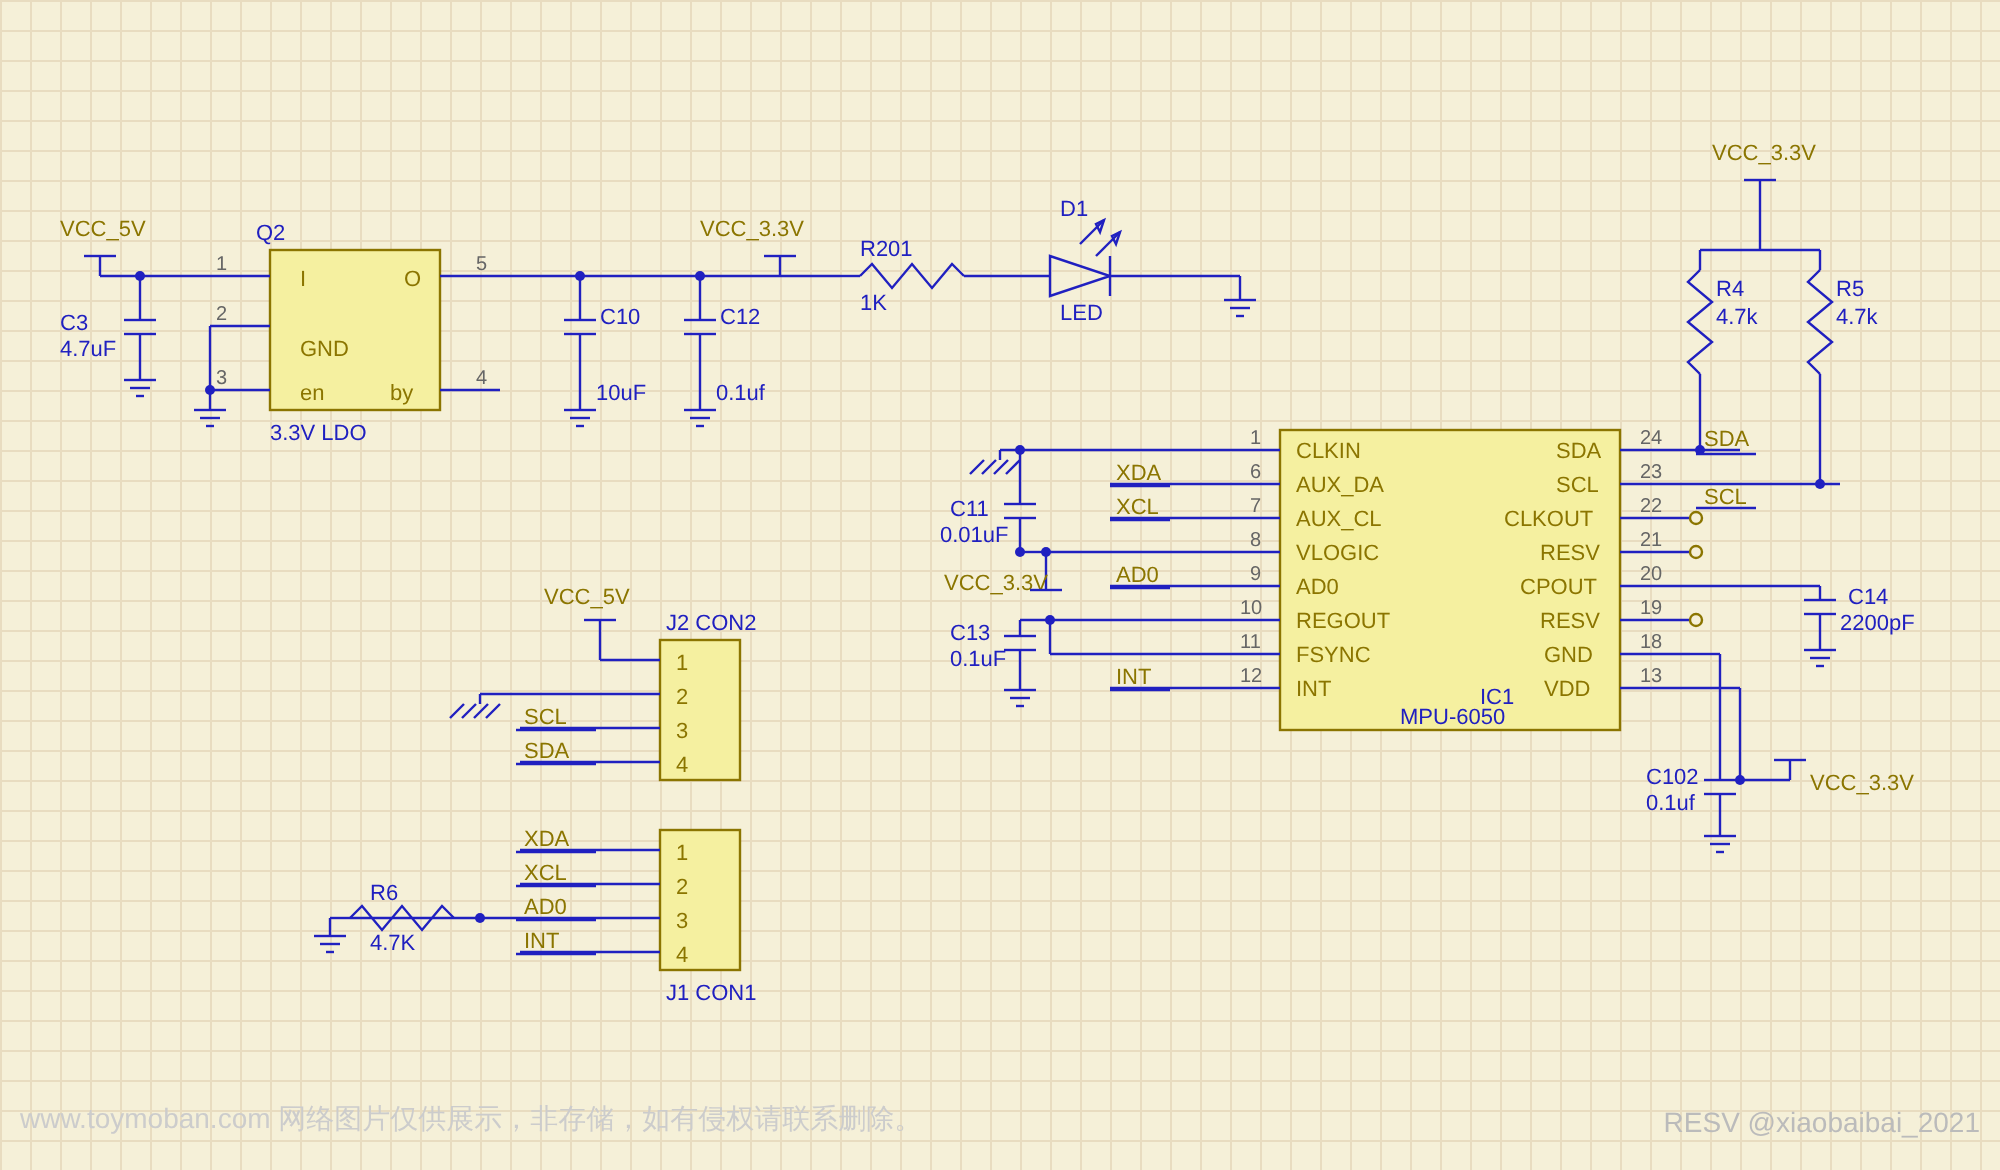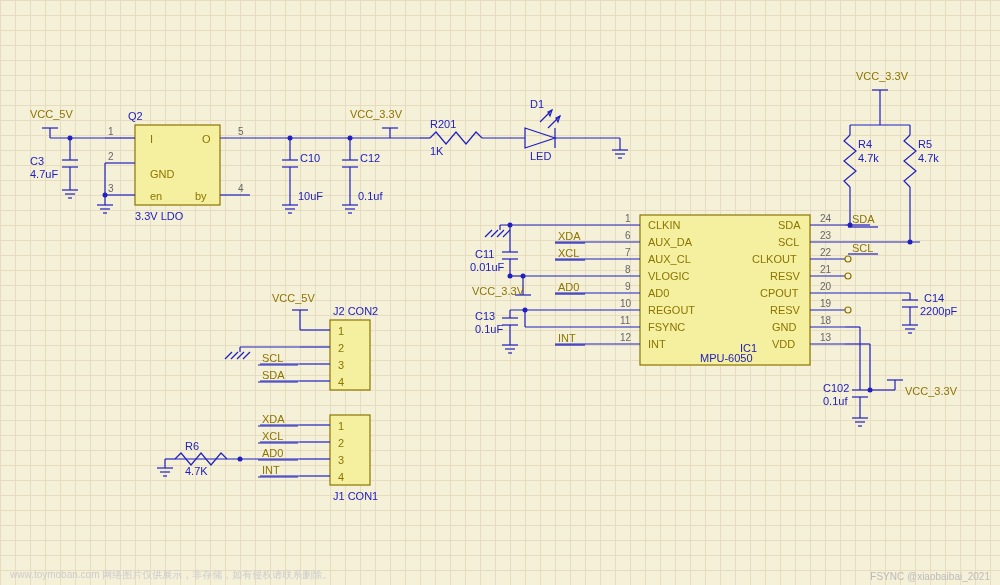--- a/index.html
+++ b/index.html
@@ -7,21 +7,21 @@
 .grid{position:absolute;inset:0;background-image:linear-gradient(#e8dcc0 1px,transparent 1px),linear-gradient(90deg,#e8dcc0 1px,transparent 1px);background-size:15px 15px}
 svg{position:absolute;inset:0;width:1000px;height:585px}
 .wire{stroke:#2020c0;stroke-width:1.2;fill:none}
 .comp{fill:#f5f0a0;stroke:#8b7500;stroke-width:1.2}
 .pin{stroke:#2020c0;stroke-width:1.2}
 .t{font-size:11px;fill:#8b7500;font-family:Arial}
 .tblue{font-size:11px;fill:#2020c0}
 .tpin{font-size:10px;fill:#666}
 .jn{fill:#2020c0}
 .ncircle{stroke:#8b7500;fill:none;stroke-width:1.2}
-.wm{position:absolute;bottom:3px;font-size:10px;color:#ccc}
+.wm{position:absolute;bottom:16px;font-size:14px;color:#ccc}
 </style>
 </head>
 <body>
 
 <div class="grid"></div>
 <svg>
 
 <rect class="comp" x="135" y="125" width="85" height="80"></rect>
 <text class="t" x="150" y="143">I</text>
 <text class="t" x="202" y="143">O</text>
@@ -360,13 +360,13 @@
 <text class="tblue" x="185" y="450">R6</text>
 <text class="tblue" x="185" y="475">4.7K</text>
 <line class="wire" x1="165" y1="459" x2="165" y2="468"></line>
 <g>
       <line class="wire" x1="157" y1="468" x2="173" y2="468"></line>
       <line class="wire" x1="160" y1="472" x2="170" y2="472"></line>
       <line class="wire" x1="163" y1="476" x2="167" y2="476"></line>
     </g>
 </svg>
 <div class="wm" style="left:10px">www.toymoban.com  网络图片仅供展示，非存储，如有侵权请联系删除。</div>
-<div class="wm" style="right:10px;color:#bbb">FSYNC @xiaobaibai_2021</div>
+<div class="wm" style="right:10px;color:#bbb">RESV @xiaobaibai_2021</div>
 
 </body></html>

